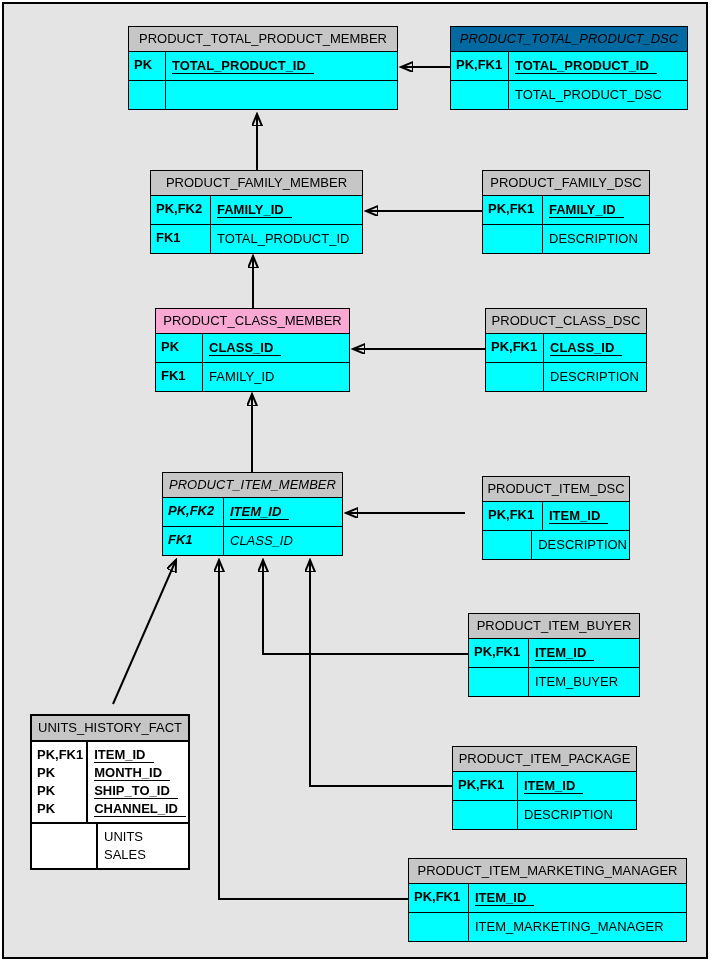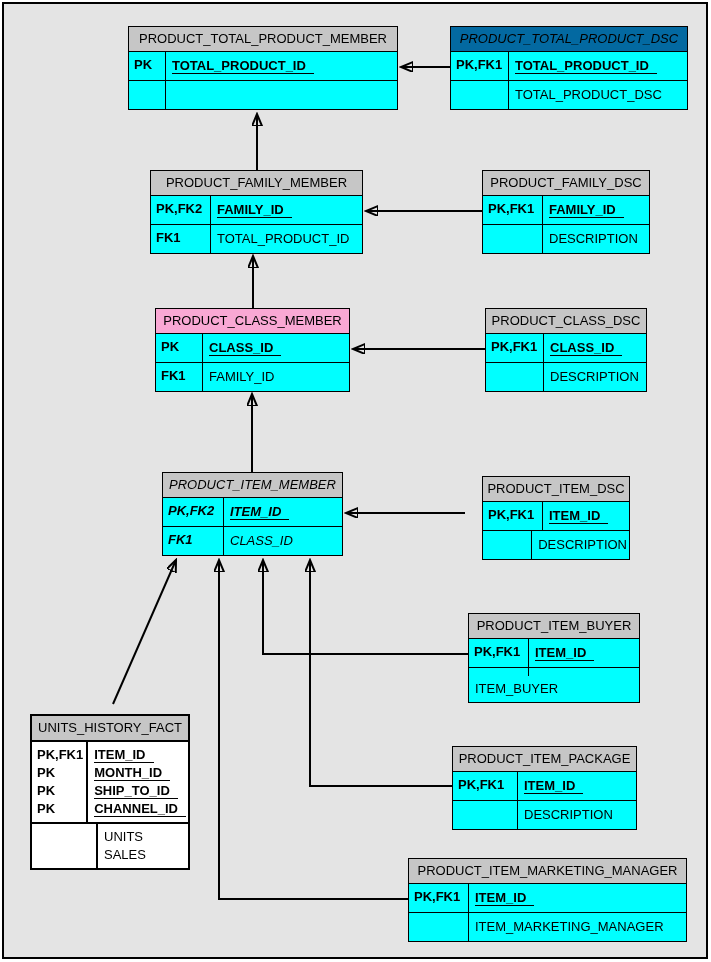--- a/index.html
+++ b/index.html
@@ -223,21 +223,21 @@
     <div class="entity" style="left: 468px; top: 613px; width: 172px;">
       <div class="hdr" style="background: rgb(198, 198, 198);">PRODUCT_ITEM_BUYER</div>
       <div class="sec" style="background: rgb(0, 255, 255);">
         <div class="kcol" style="width: 60px;">
           <div class="line k">PK,FK1</div>
         </div>
         <div class="acol">
           <div class="line"><span class="keyattr">ITEM_ID</span></div>
         </div>
       </div>
-      <div class="sec" style="background: rgb(0, 255, 255); flex-direction: column;">
+      <div class="sec" style="background: rgb(0, 255, 255);">
         <div class="kcol" style="width: 60px;">
           <div class="line k"></div>
         </div>
         <div class="acol">
           <div class="line"><span class="attr">ITEM_BUYER</span></div>
         </div>
       </div>
     </div>
     <div class="entity" style="left: 452px; top: 746px; width: 185px;">
       <div class="hdr" style="background: rgb(198, 198, 198);">PRODUCT_ITEM_PACKAGE</div>

